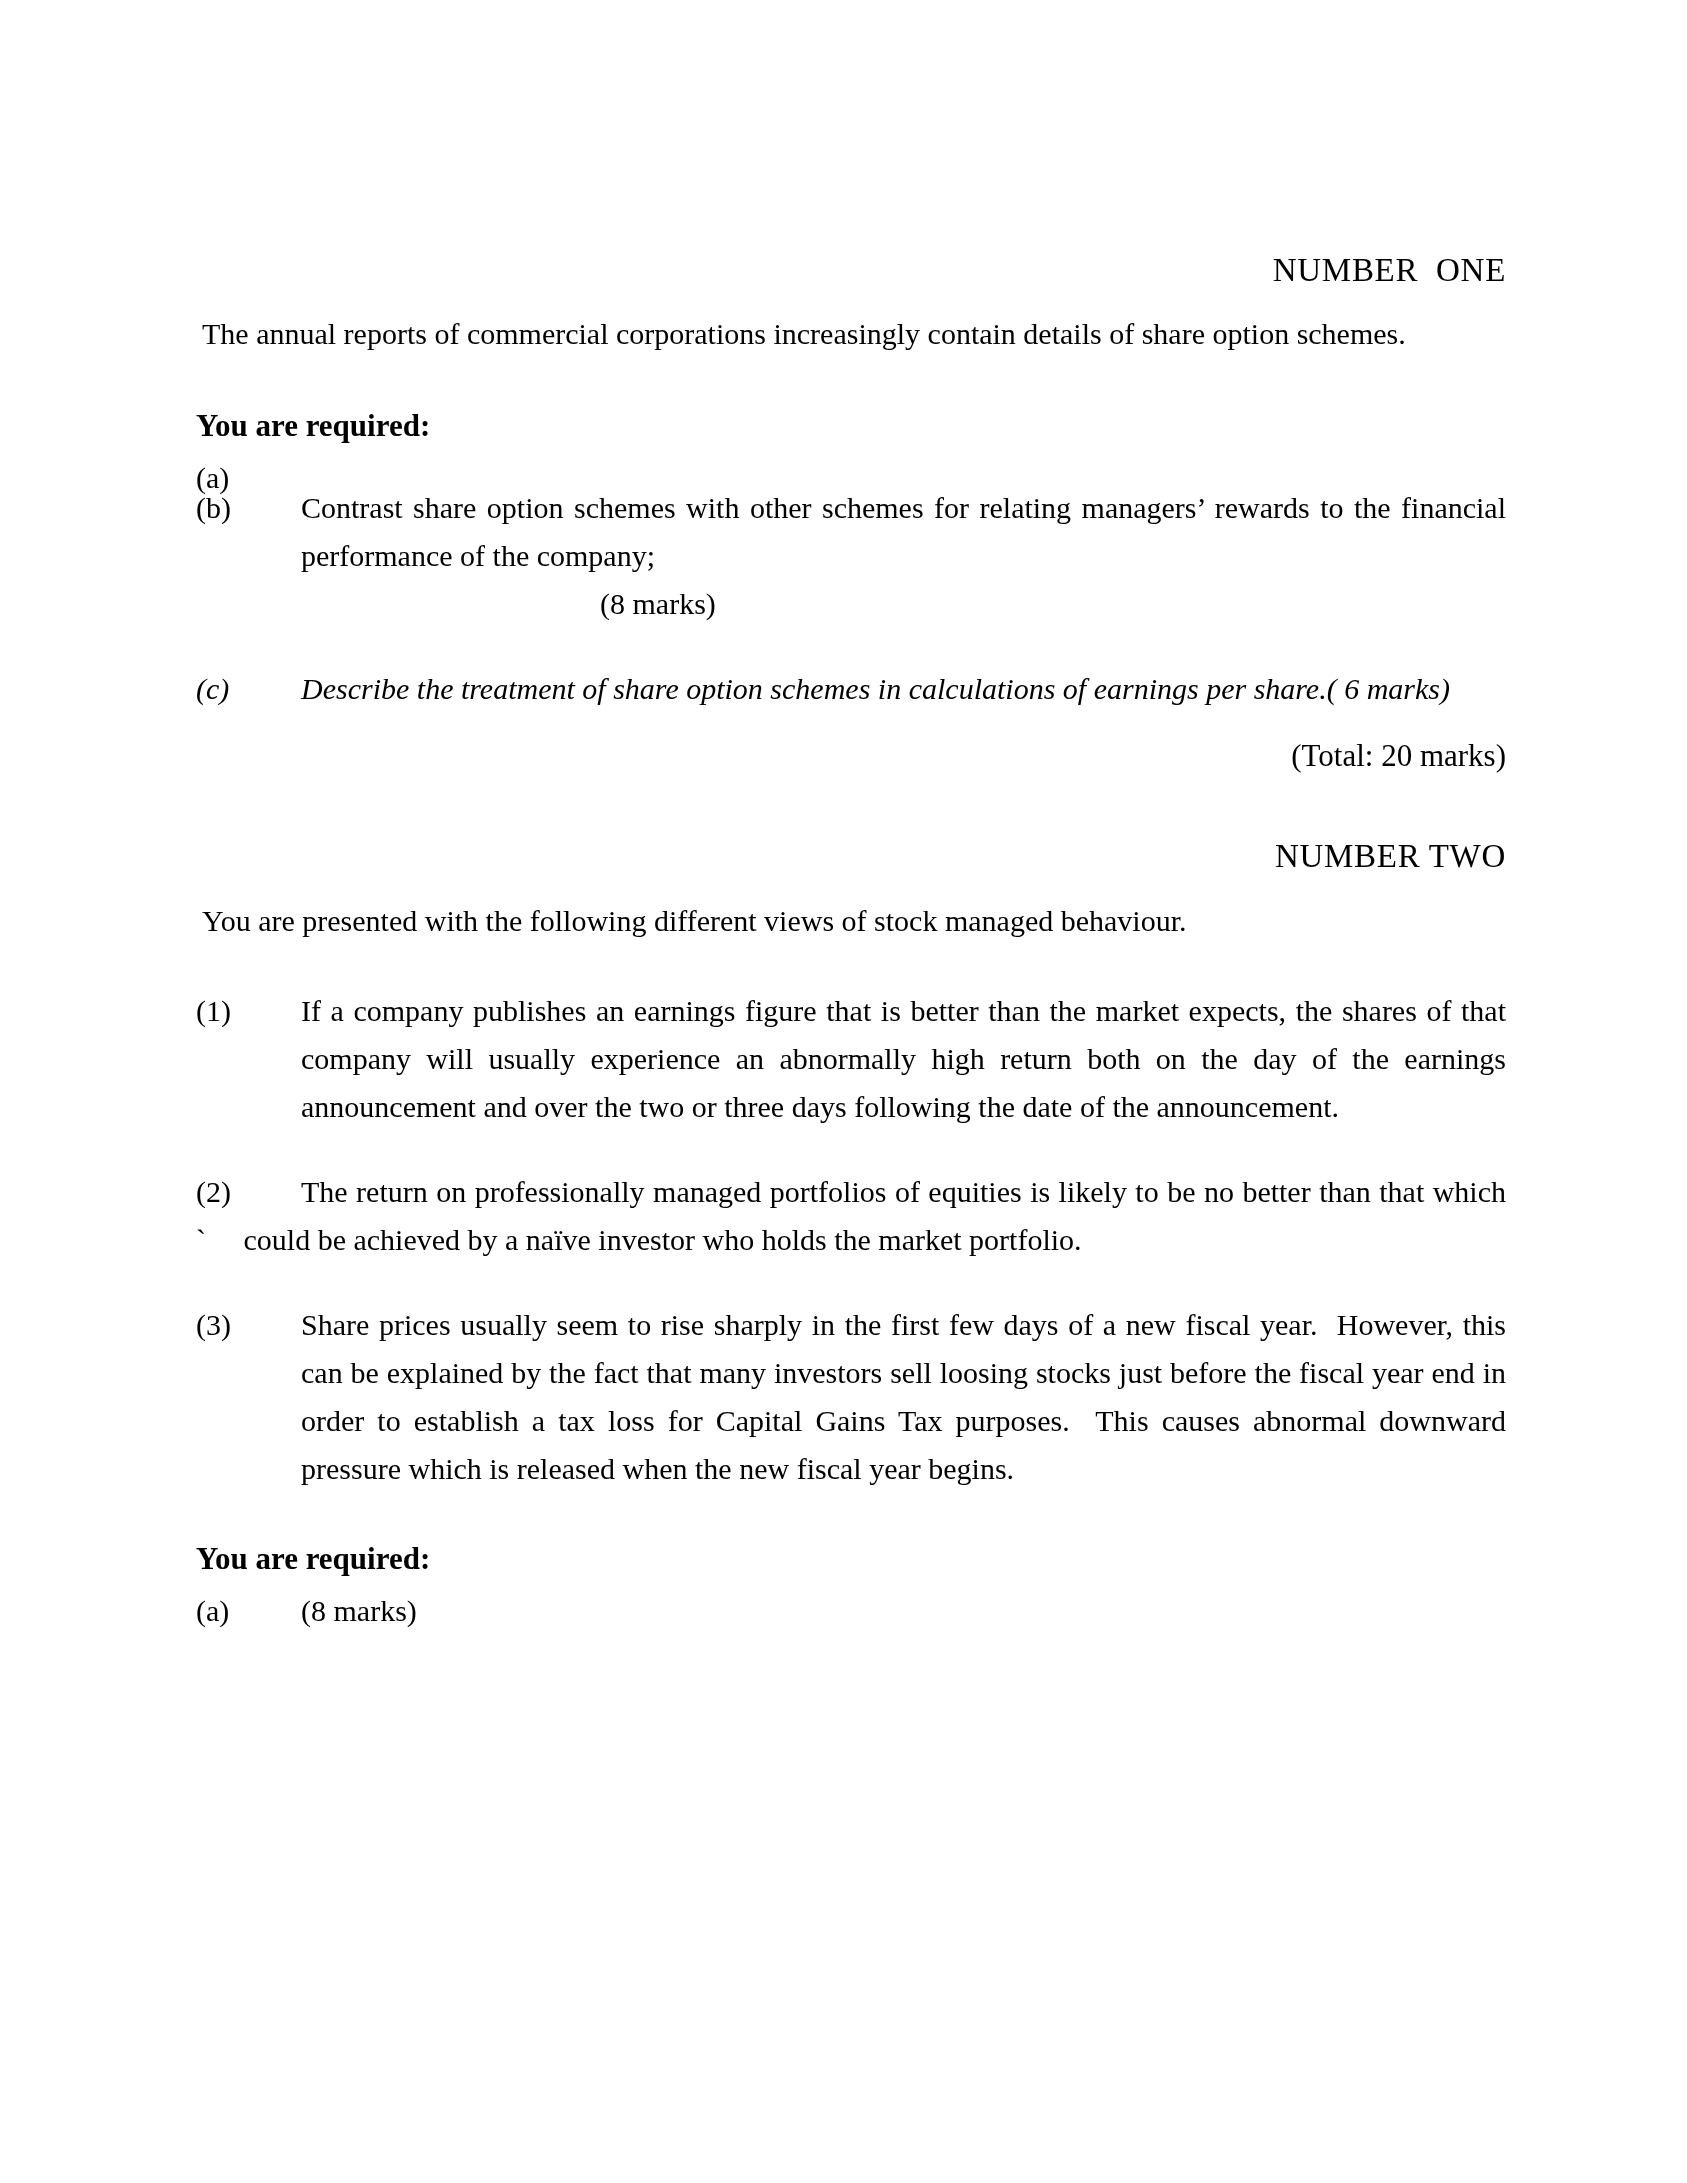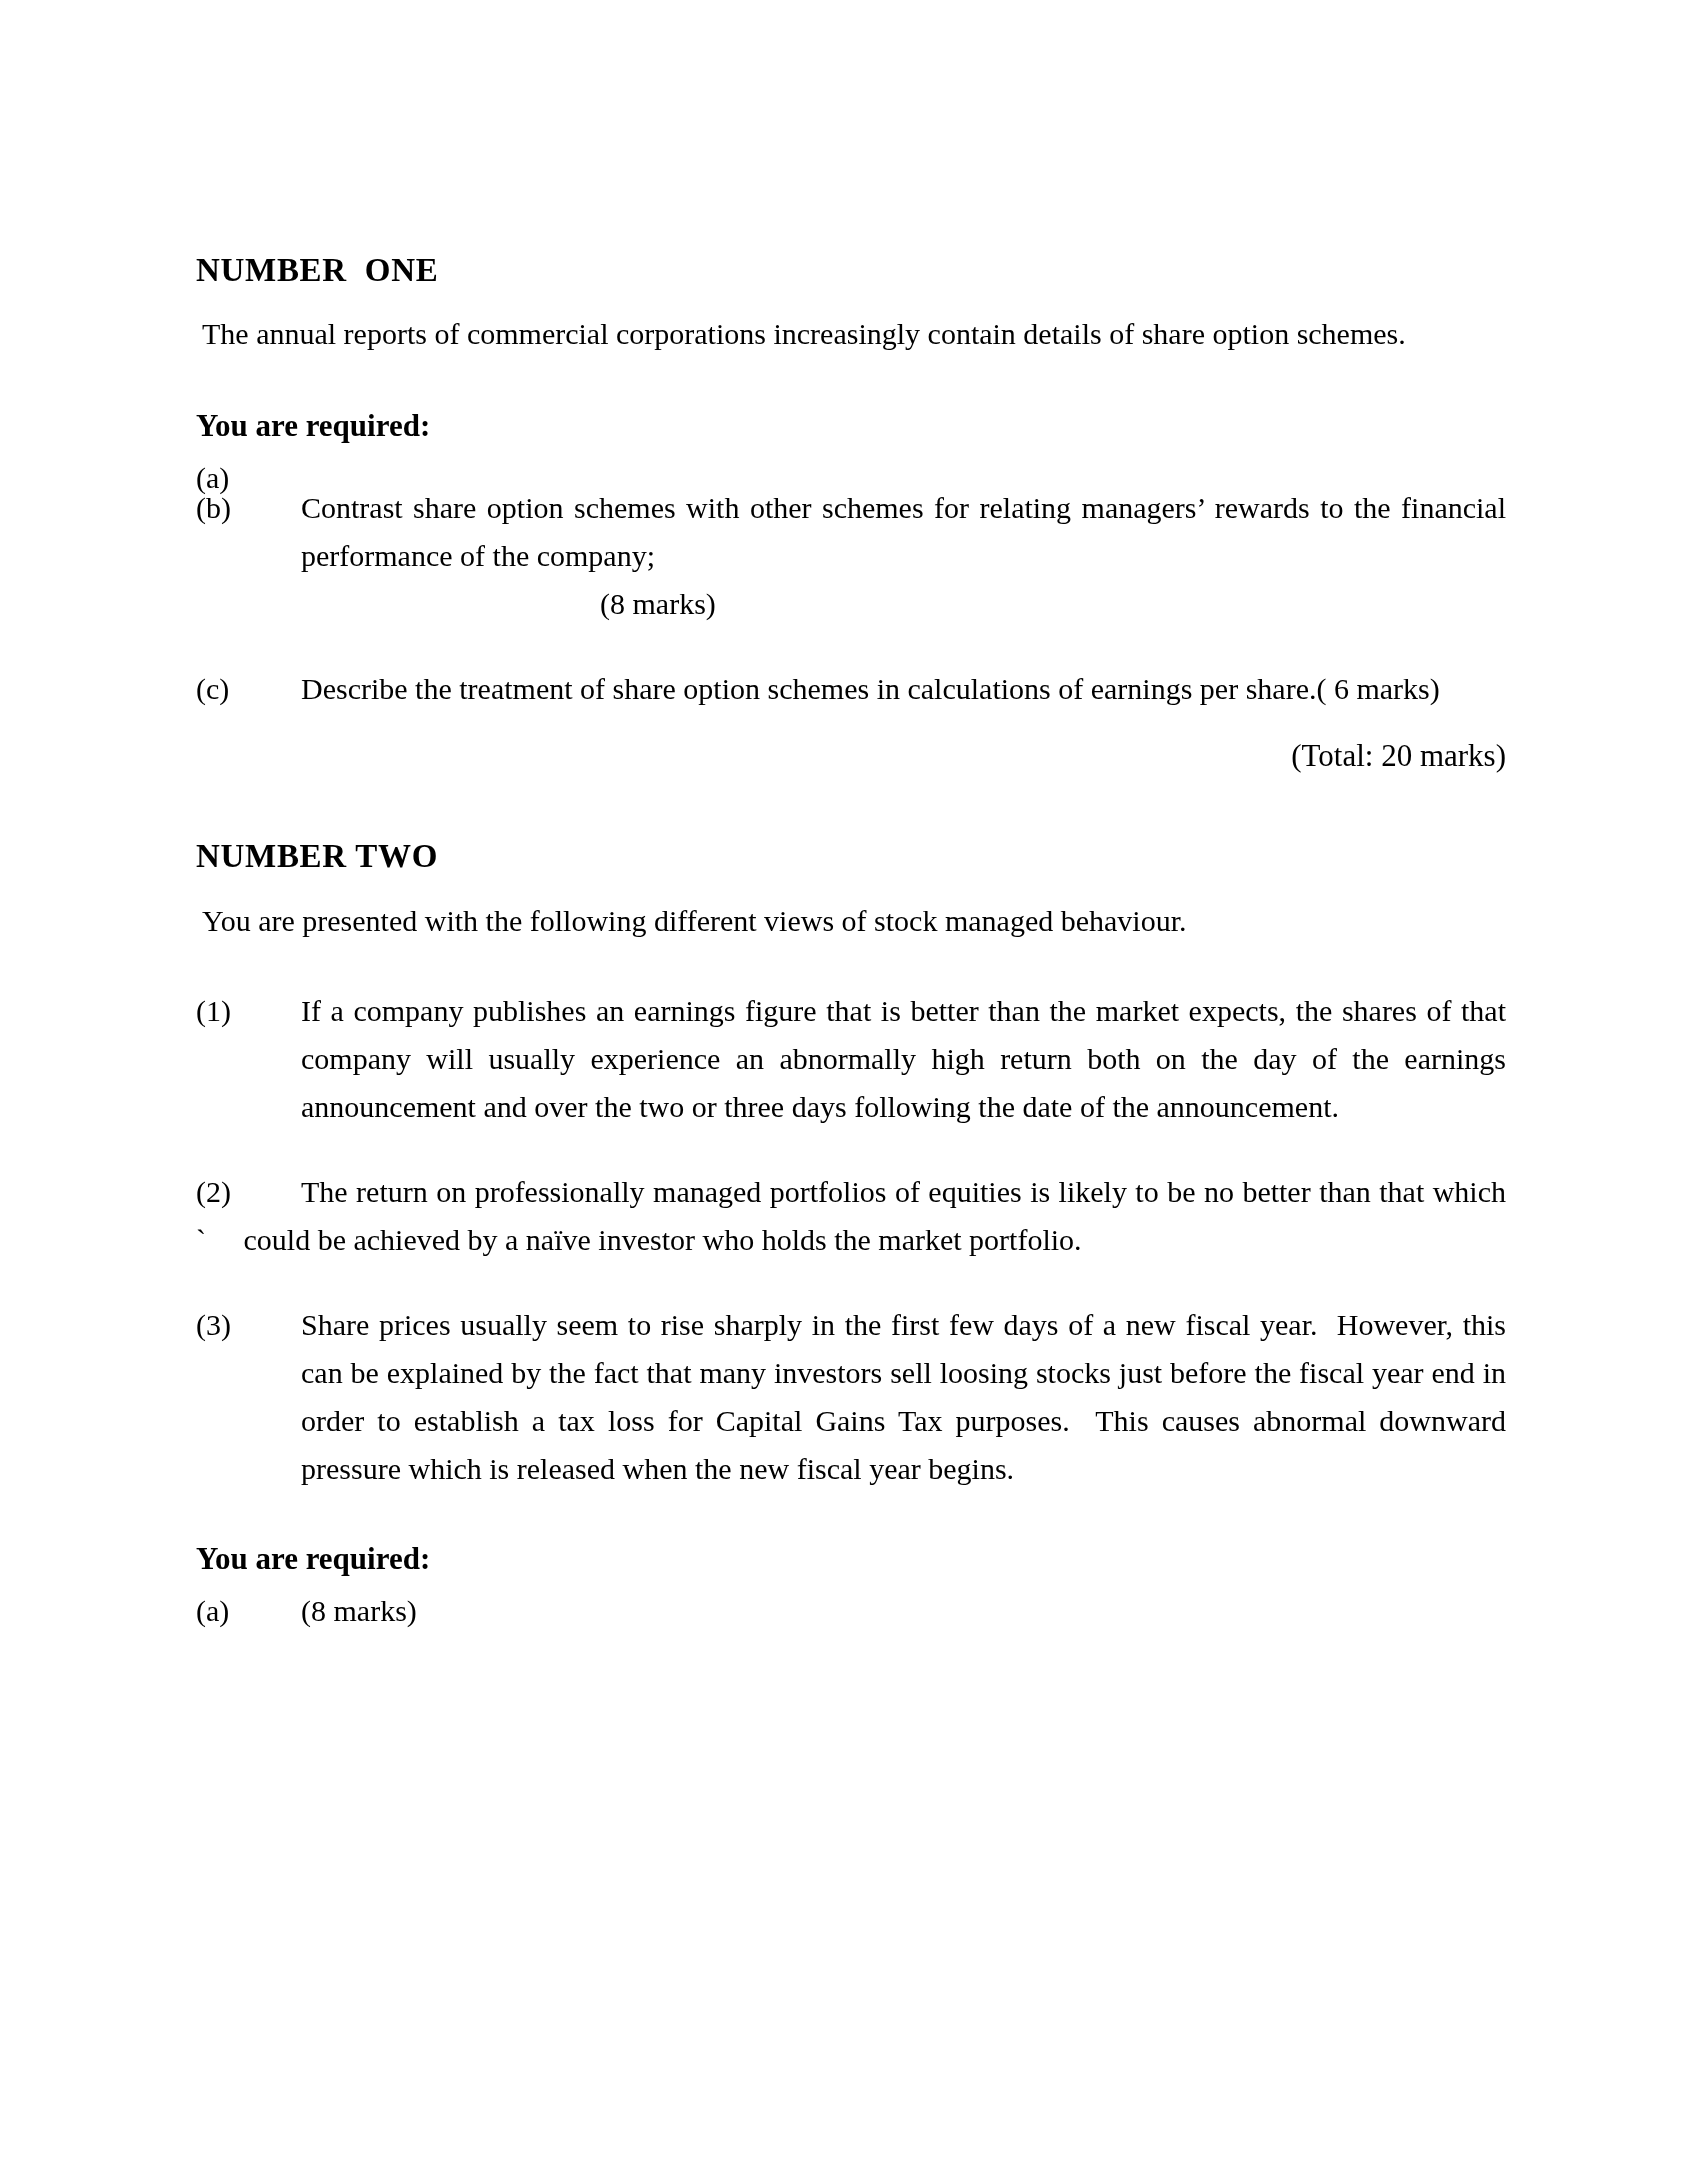--- a/index.html
+++ b/index.html
@@ -16,24 +16,25 @@
     color: #000000;
     font-family: "Liberation Serif", "DejaVu Serif", serif;
     overflow: hidden;
   }
   .content {
     padding: 246px 181px 0 196px; 
   }
   .heading {
     font-size: 33px;
     line-height: 48px;
-    font-weight: bold;
+    font-weight: normal;
     margin: 0 0 16px 0;
     white-space: pre-wrap;
     letter-spacing: 0.7px;
+    text-align: right;
   }
   .heading-two {
     margin-top: 52px;
     margin-bottom: 17px;
   }
   .para {
     font-size: 30px;
     line-height: 48px;
     margin: 6px;
     text-align: justify;
@@ -67,21 +68,21 @@
   .flush-item {
     font-size: 30px;
     line-height: 48px;
     text-align: justify;
     margin: 0;
   }
   .flush-item .inline-label {
     display: inline-block;
     width: 105px;          
   }
-  .item-c { margin-top: 37px; }
+  .item-c { margin-top: 37px; font-style: italic; }
   .view-2 { margin-top: 37px; }
   .marks-line {
     font-size: 30px;
     line-height: 48px;
     text-align: left;
   }
   .marks-deep {
     margin-left: 299px;    
   }
   .marks-indent {

